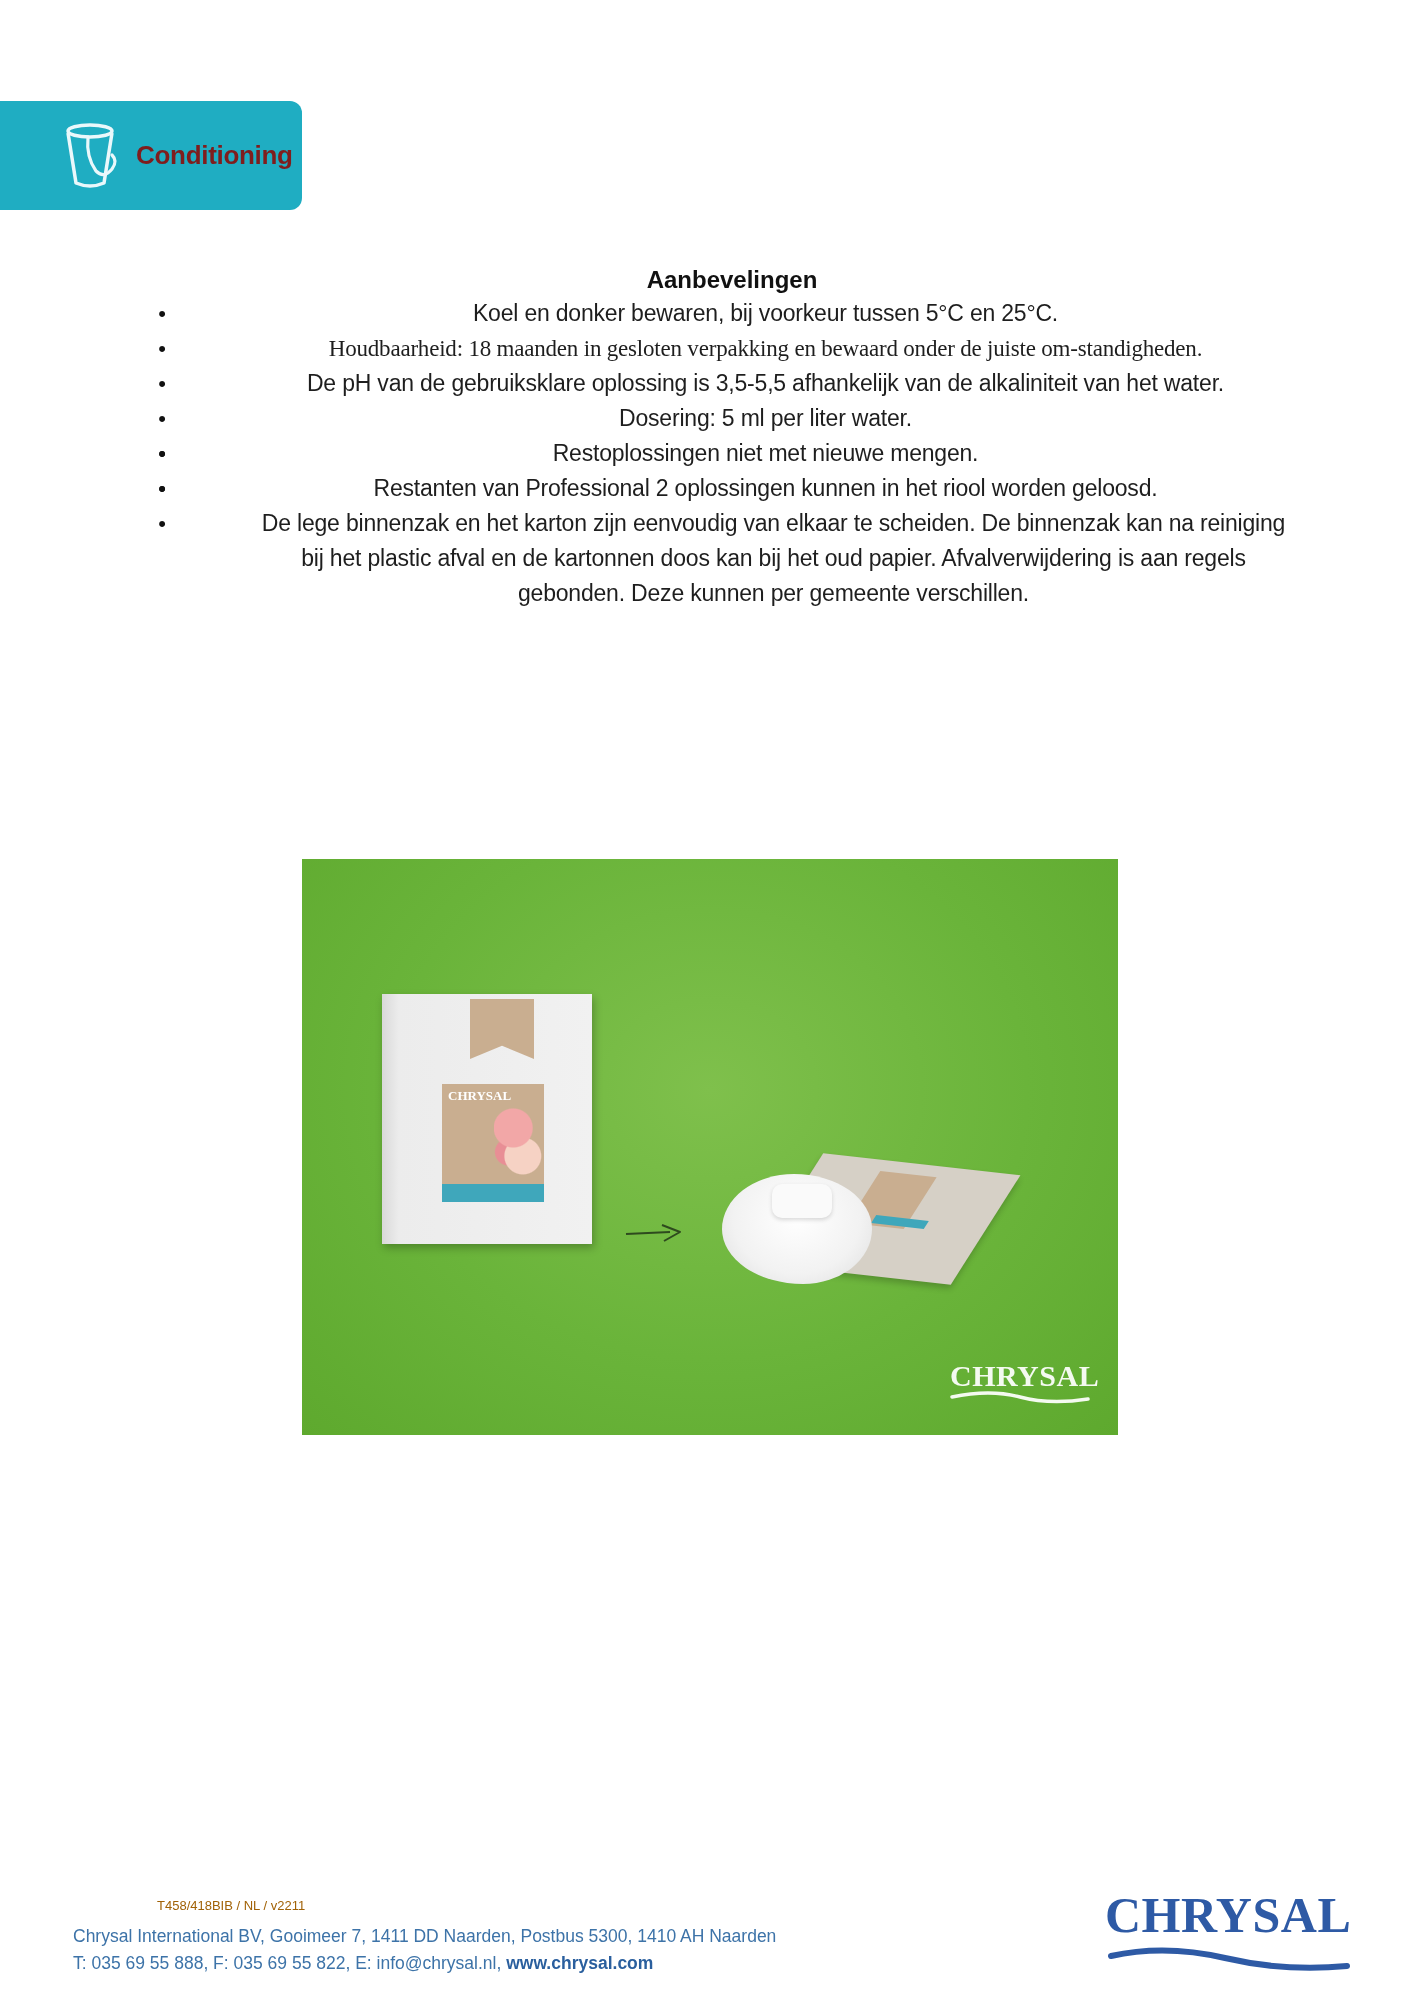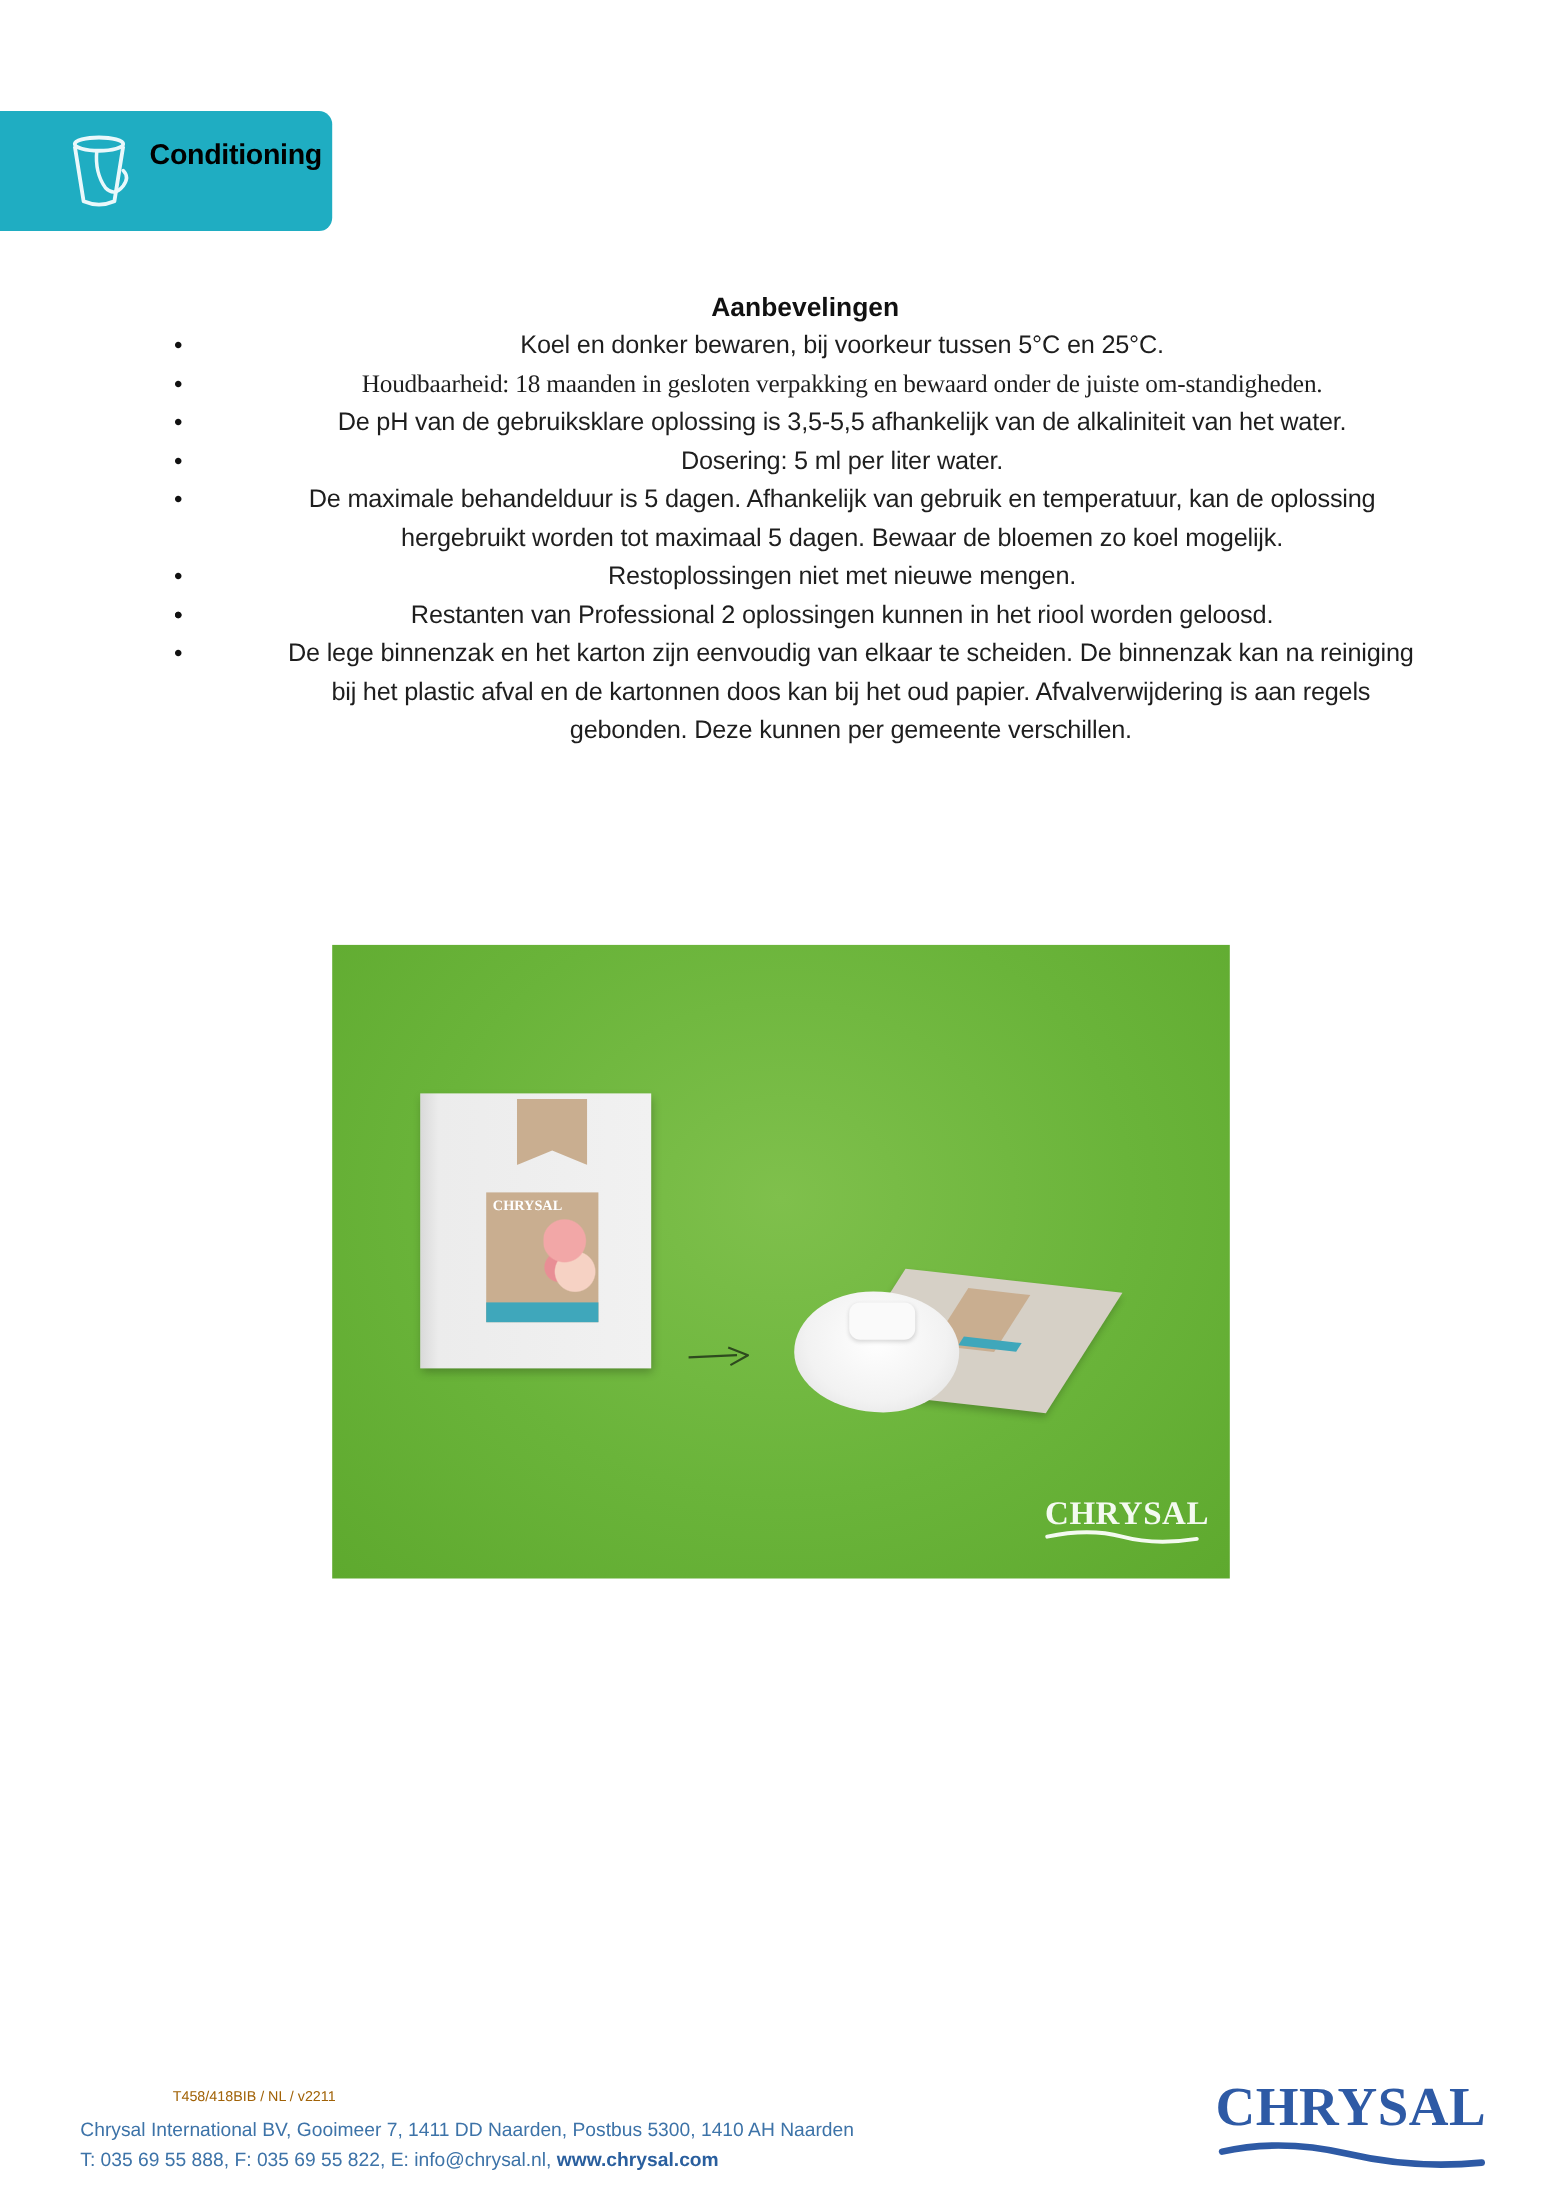--- a/index.html
+++ b/index.html
@@ -9,22 +9,22 @@
       font-family: "Liberation Sans", "DejaVu Sans", sans-serif;
       color: #1e1e1e;
     }
     .tab {
       position: absolute; left: 0; top: 101px; width: 302px; height: 109px;
       background: #1fadc2; border-radius: 0 12px 12px 0;
       display: flex; align-items: center;
     }
     .tab .icon { position: absolute; left: 62px; top: 20px; width: 62px; height: 72px; }
     .tab .label {
-      position: absolute; left: 136px; top: 24px;
-      color: #000000; font-size: 26px; font-weight: bold; letter-spacing: -0.3px;
+      position: absolute; left: 136px; top: 39px;
+      color: #7f1d1d; font-size: 26px; font-weight: bold; letter-spacing: -0.3px;
     }
     .section { position: absolute; left: 157px; top: 264px; width: 1150px; text-align: center; }
     .section h2 {
       margin: 0; font-size: 24px; font-weight: bold; color: #111; line-height: 32px;
     }
     ul.recs { list-style: none; margin: 0; padding: 0; }
     ul.recs li {
       position: relative; padding-left: 67px;
       font-size: 23px; line-height: 35px; color: #1e1e1e; letter-spacing: -0.2px;
     }
@@ -119,21 +119,21 @@
   <span class="label">Conditioning</span>
 </div>
 
 <div class="section">
   <h2>Aanbevelingen</h2>
   <ul class="recs">
     <li><span class="bullet">•</span><span>Koel en donker bewaren, bij voorkeur tussen  5°C en 25°C.</span></li>
     <li><span class="bullet">•</span><span style="display:inline-block;width:1000px;font-family:Liberation Serif, serif;">Houdbaarheid: 18 maanden in gesloten verpakking en bewaard onder de juiste om-standigheden.</span></li>
     <li><span class="bullet">•</span><span>De pH van de gebruiksklare oplossing is 3,5-5,5 afhankelijk van de alkaliniteit van het water.</span></li>
     <li><span class="bullet">•</span><span>Dosering: 5 ml per liter water.</span></li>
-    <li><span class="bullet">•</span><span style="display:inline-block;width:1020px;">De maximale behandelduur is 5 dagen. Afhankelijk van gebruik en temperatuur, kan de oplossing hergebruikt worden tot maximaal 5 dagen. Bewaar de bloemen zo koel mogelijk.</span></li>
+    <li><span class="bullet">•</span></li>
     <li><span class="bullet">•</span><span>Restoplossingen niet met nieuwe mengen.</span></li>
     <li><span class="bullet">•</span></li>
     <li><span class="bullet">•</span><span>Restanten van Professional 2 oplossingen kunnen in het riool worden geloosd.</span></li>
     <li><span class="bullet">•</span><span style="display:inline-block;width:1040px;margin-left:16px;">De lege binnenzak en het karton zijn eenvoudig van elkaar te scheiden. De binnenzak kan na reiniging bij het plastic afval en de kartonnen doos kan bij het oud papier. Afvalverwijdering is aan regels gebonden. Deze kunnen per gemeente verschillen.</span></li>
   </ul>
 </div>
 
 <div class="photo">
   <div class="box">
     <div class="ribbon"></div>

